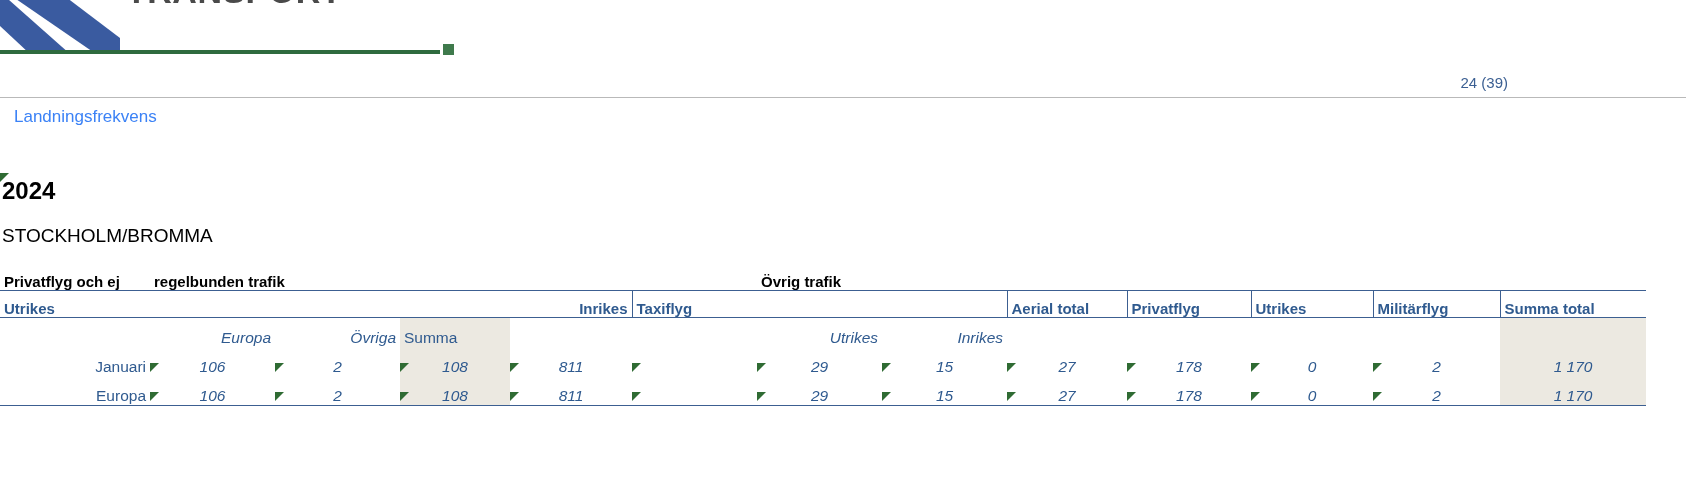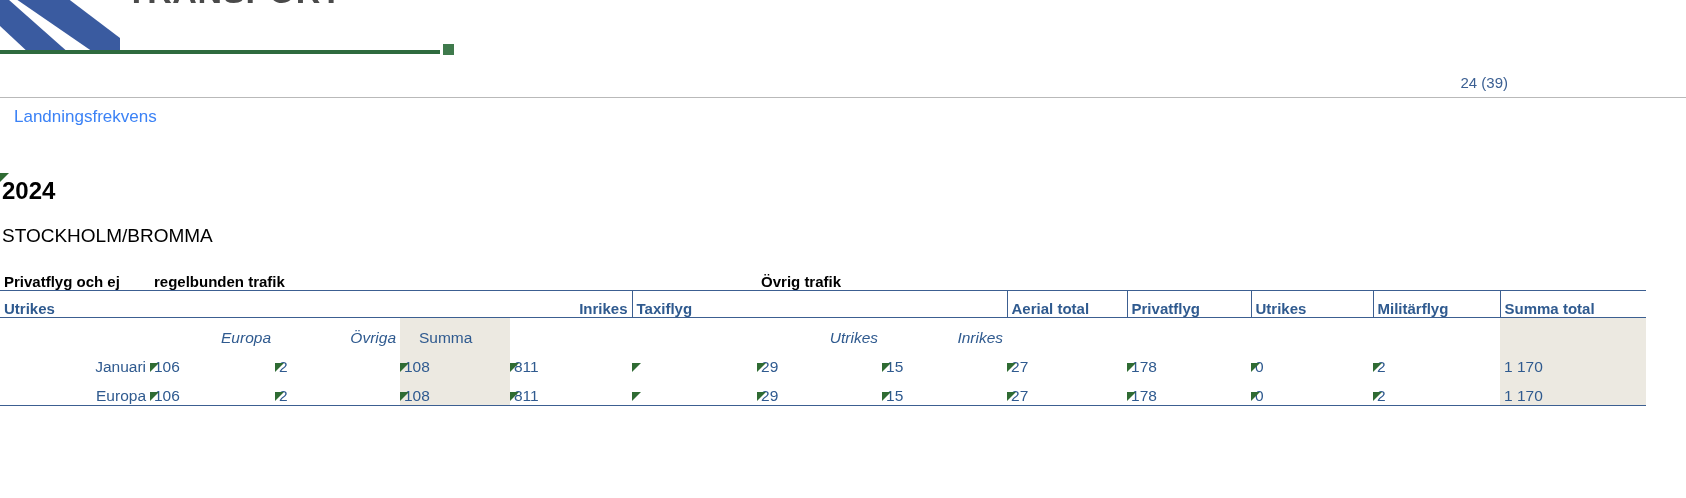--- a/index.html
+++ b/index.html
@@ -110,21 +110,22 @@
     height:30px;
     color:#2f5a8f; font-style:italic; font-size:15.5px;
     text-align:right;
   }
   .subhead td.plain { font-style:normal; }
 
   
   .drow td {
     height:29px;
     color:#2f5a8f; font-size:15.5px;
-    text-align:left;
+    text-align:center;
+    font-style:italic;
   }
   .drow td.rowlbl { text-align:right; font-style:normal; }
   .drow.total td { border-bottom:1.6px solid #3c5f91; }
 
   .shade { background:#ece9e1; }
 </style>
 </head>
 <body>
 
 <div class="logo-block">
@@ -187,21 +188,21 @@
     <td class="ta-l vsep">Privatflyg</td>
     <td class="ta-l vsep">Utrikes</td>
     <td class="ta-l vsep">Militärflyg</td>
     <td class="ta-l vsep">Summa total</td>
   </tr>
 
   <tr class="subhead">
     <td></td>
     <td>Europa</td>
     <td>Övriga</td>
-    <td class="plain shade" style="text-align:left; padding-left:19px;">Summa</td>
+    <td class="plain shade" style="text-align:left; padding-left:4px;">Summa</td>
     <td></td>
     <td></td>
     <td>Utrikes</td>
     <td>Inrikes</td>
     <td></td>
     <td></td>
     <td></td>
     <td></td>
     <td class="shade"></td>
   </tr>

